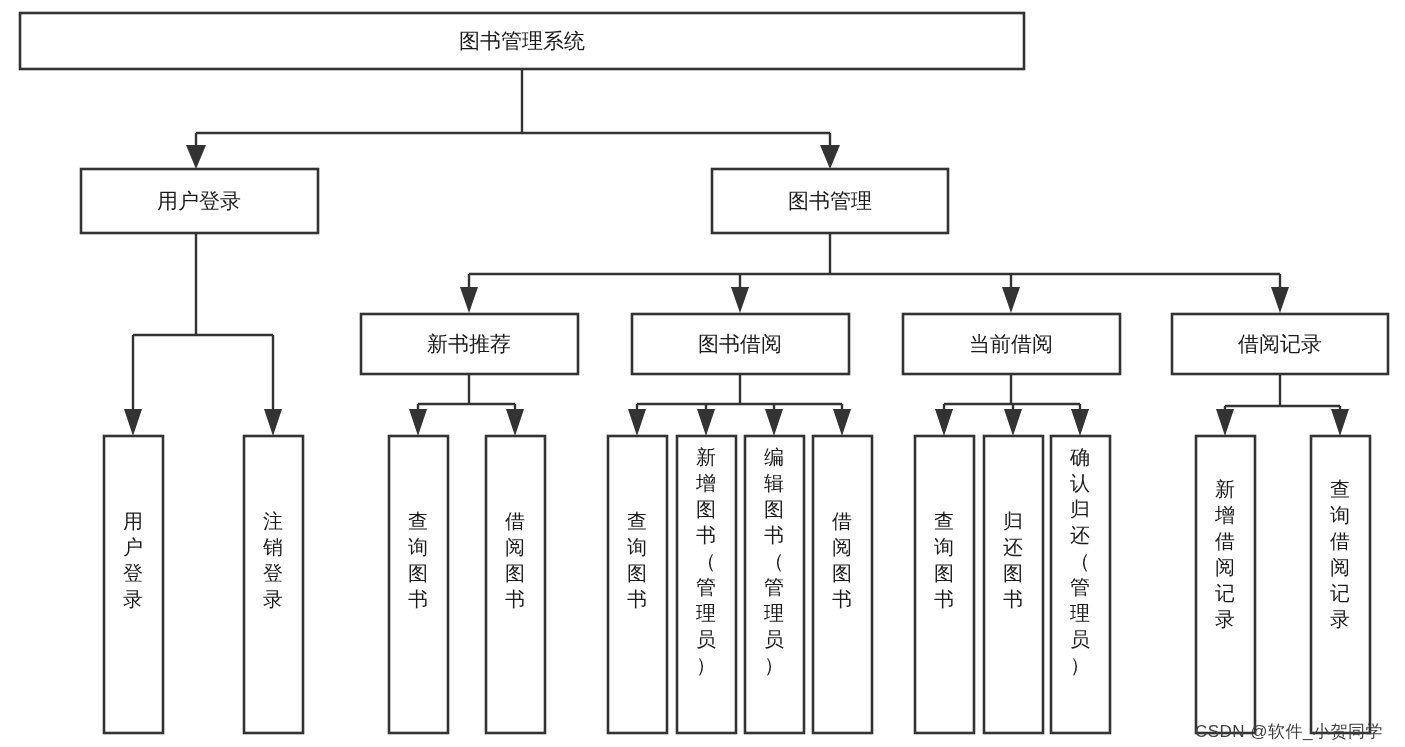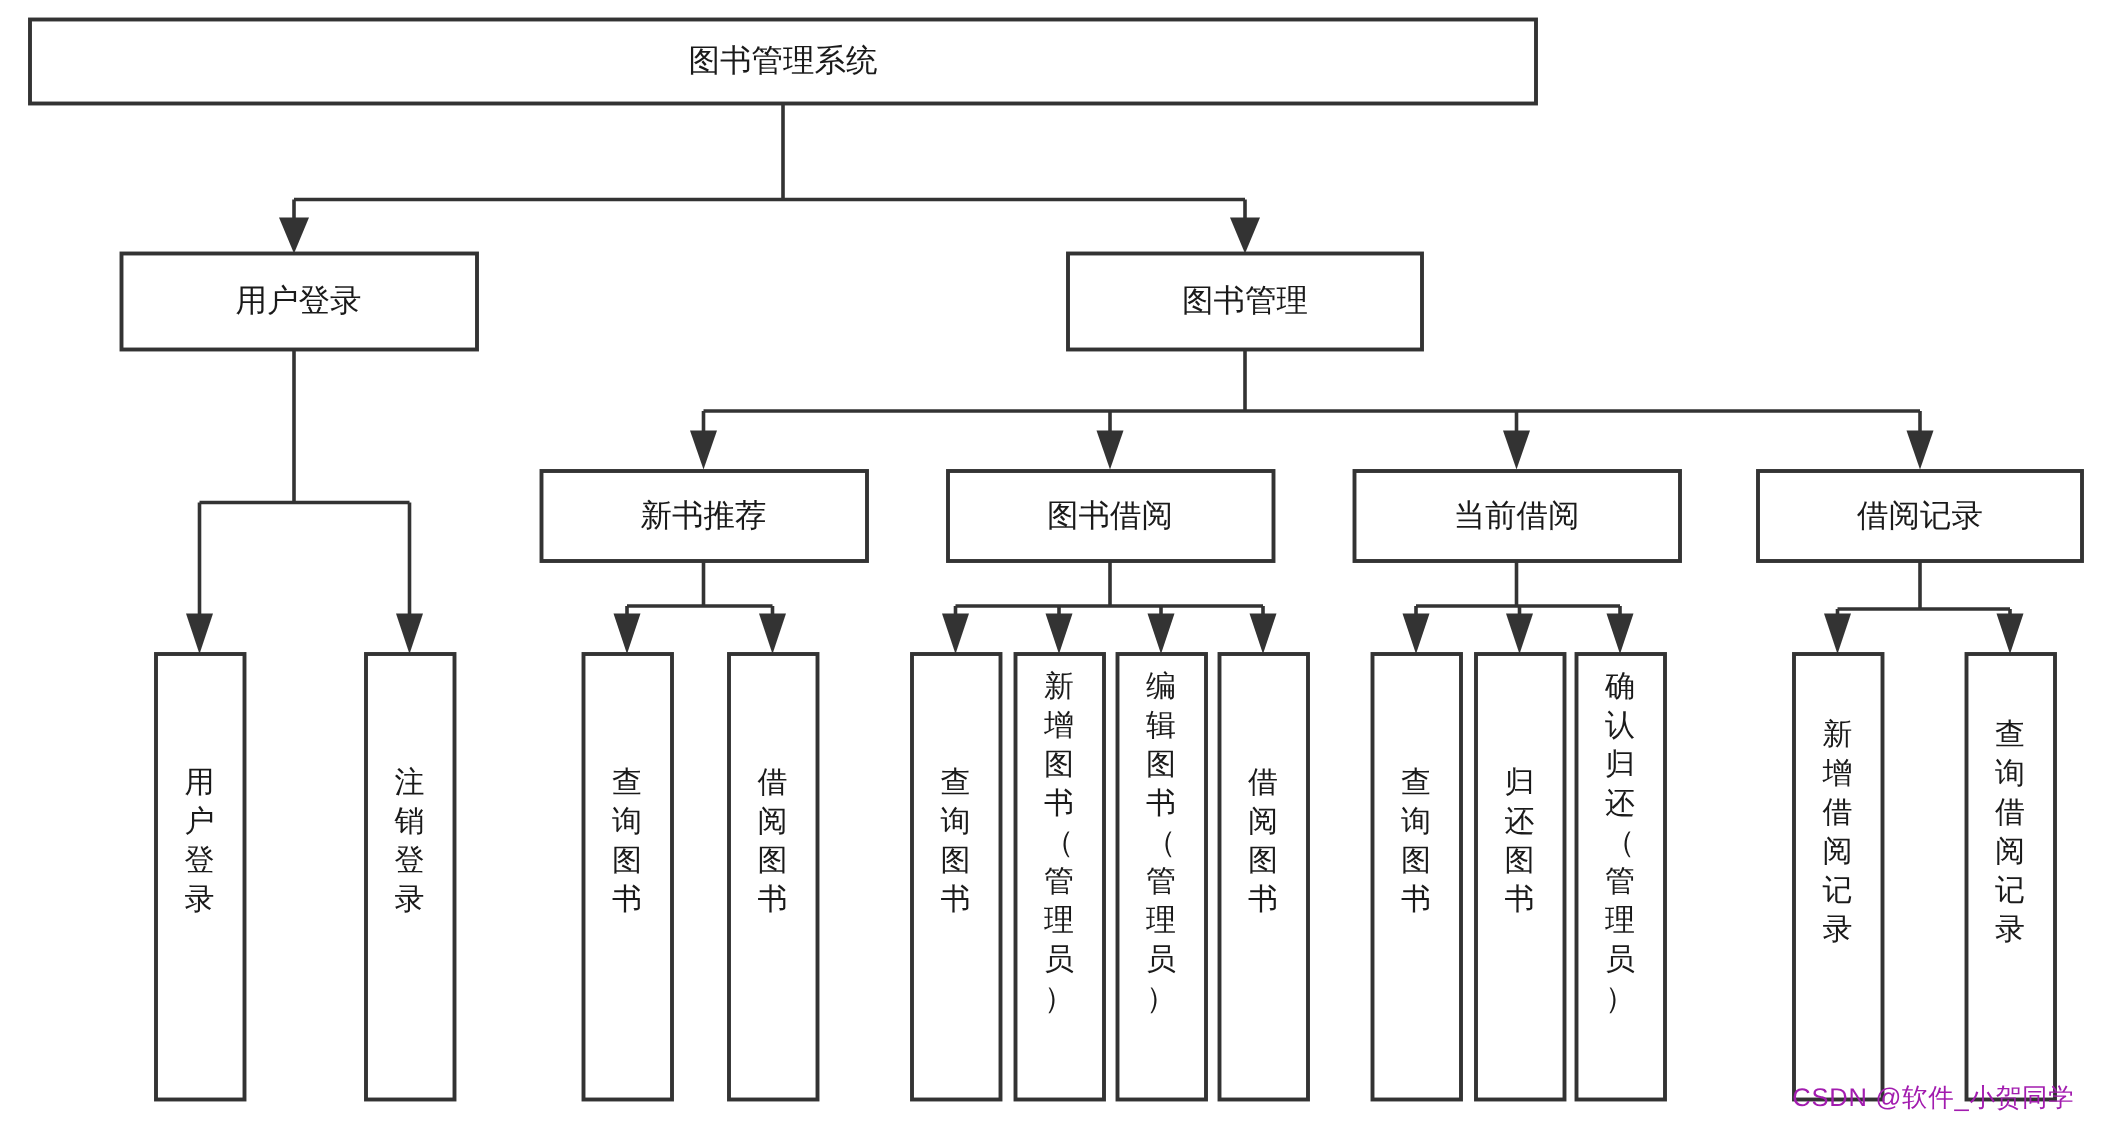--- a/index.html
+++ b/index.html
@@ -49,21 +49,21 @@
   .arrow-head {
     fill: #333333;
     stroke: none;
   }
   .watermark {
     position: absolute;
     right: 6px;
     bottom: 4px;
     font-family: "Liberation Sans", "DejaVu Sans", sans-serif;
     font-size: 17px;
-    color: #a21caf;
+    color: #404040;
     letter-spacing: 0.5px;
     white-space: nowrap;
     user-select: none;
   }
 </style>
 </head>
 <body>
 
 <div id="diagram-root">
 

